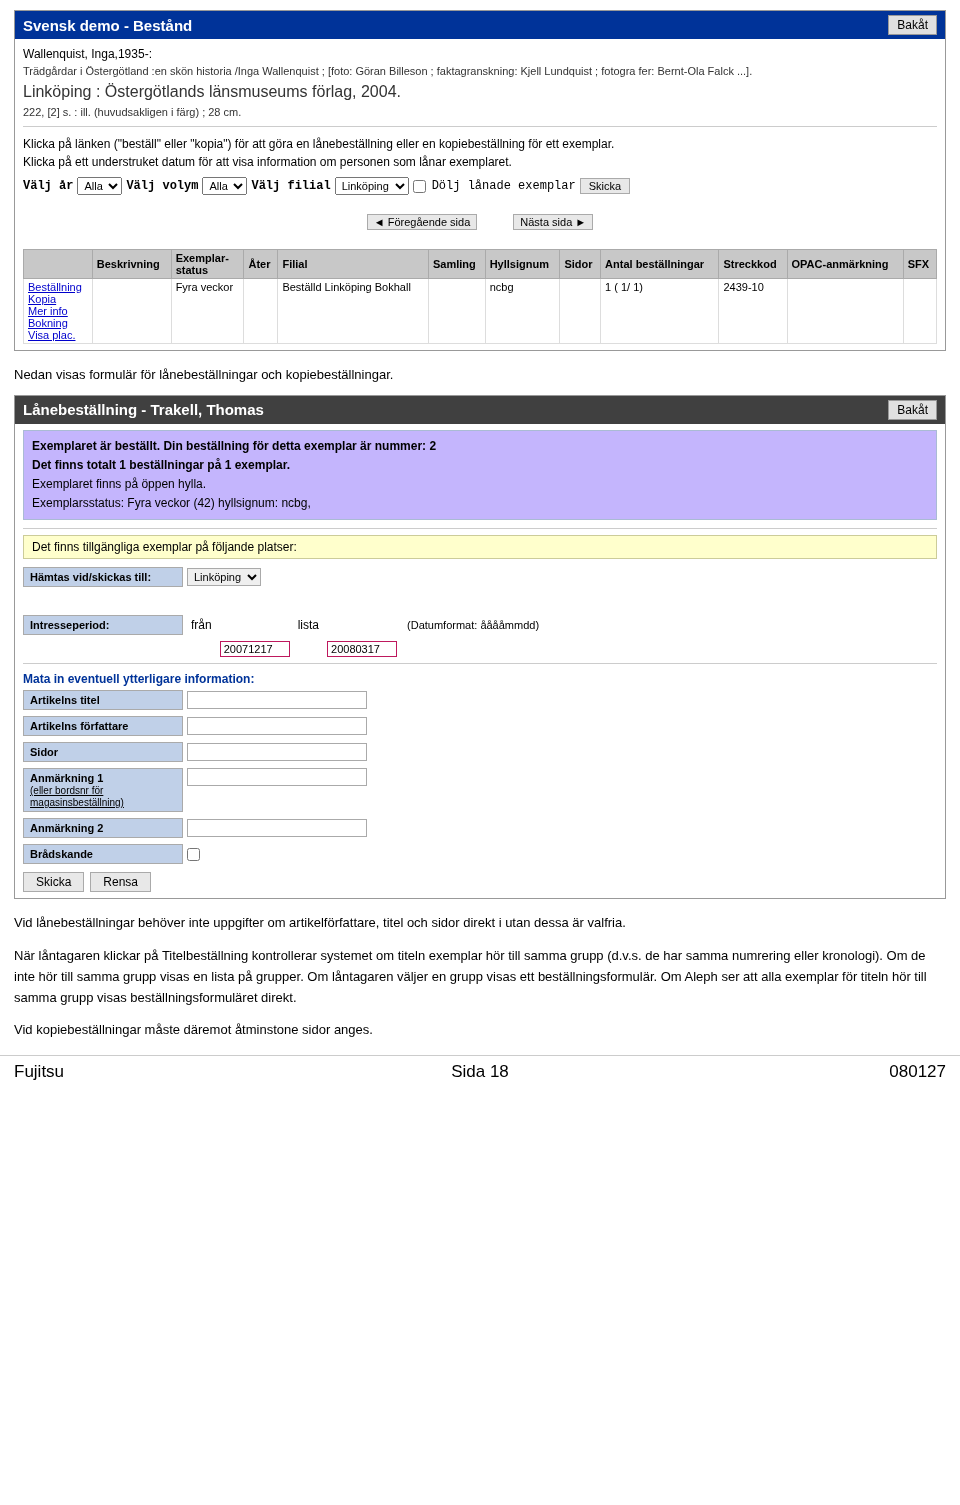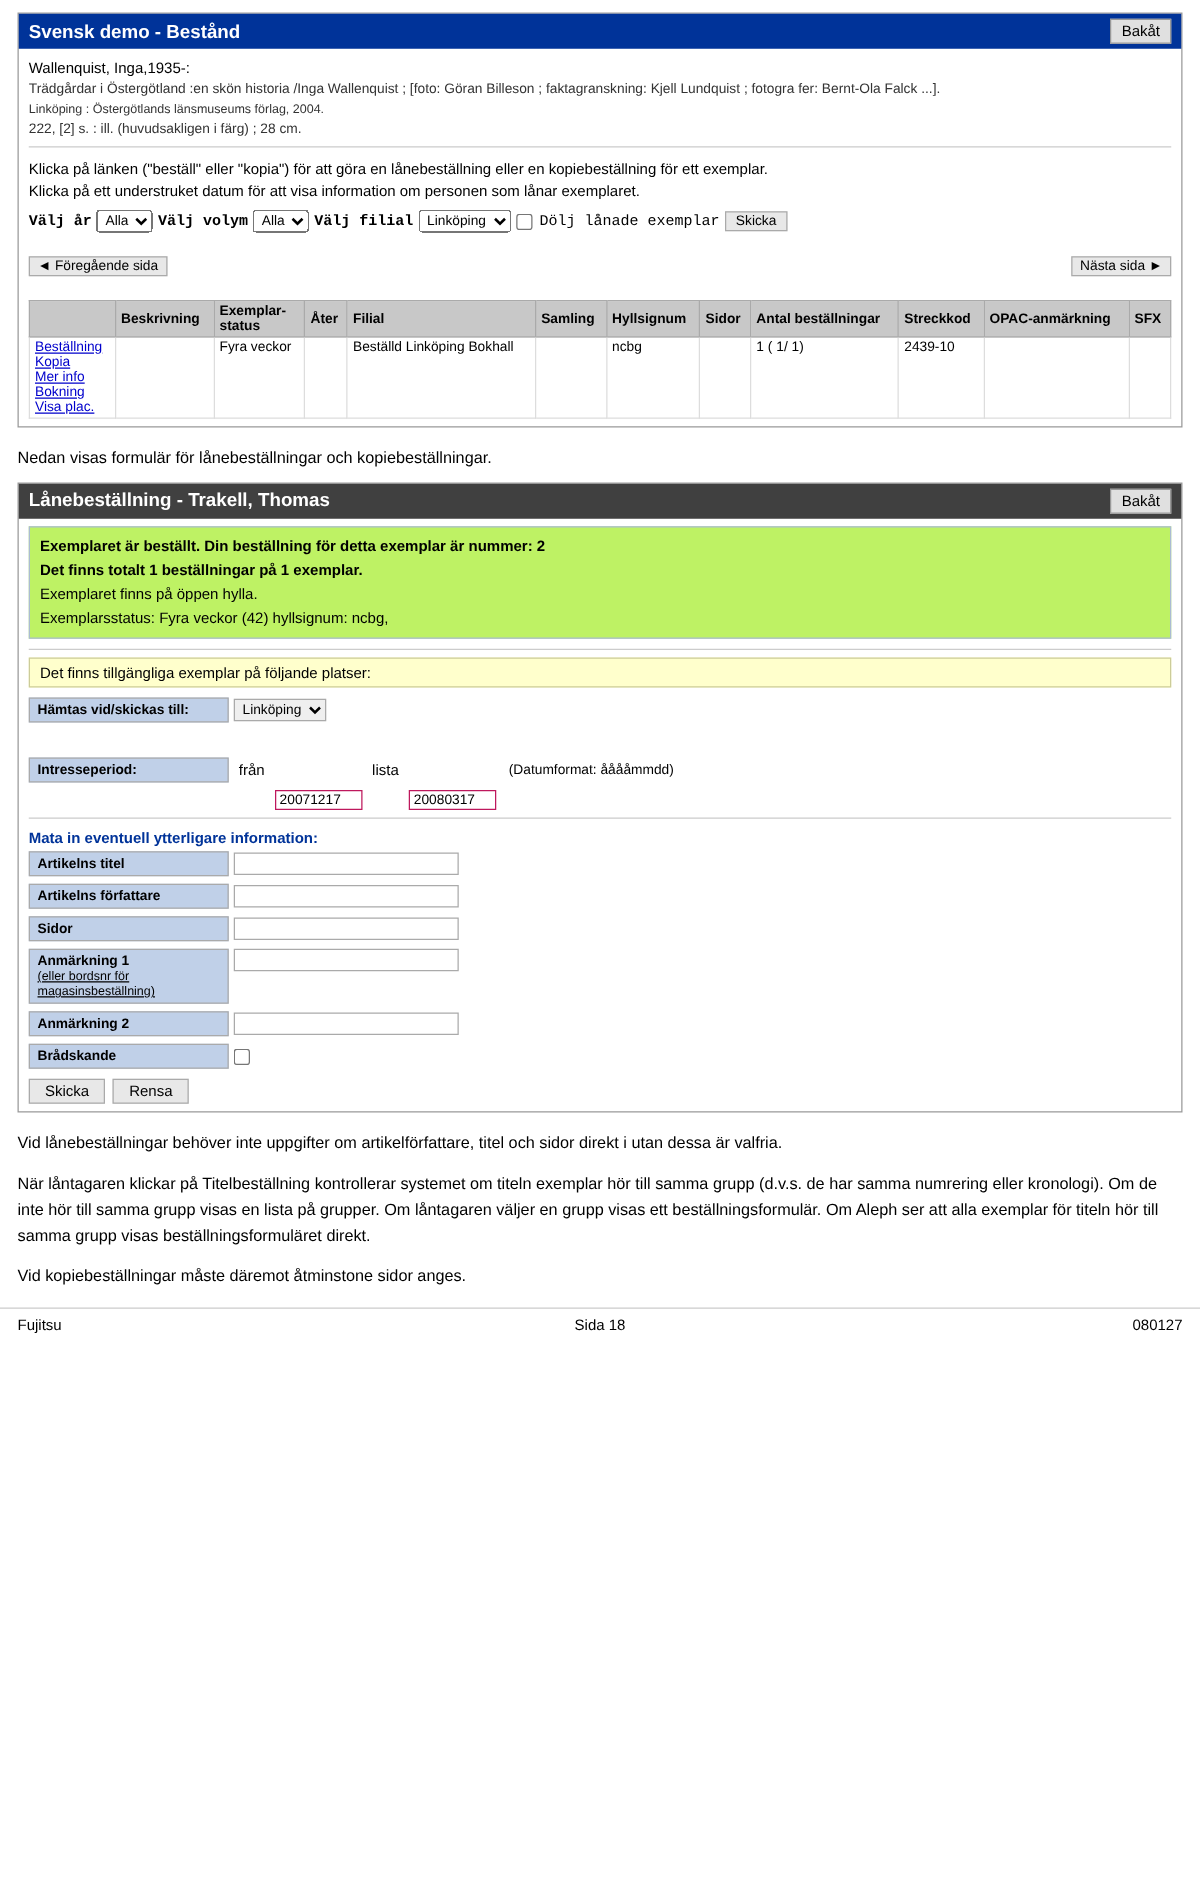--- a/index.html
+++ b/index.html
@@ -57,21 +57,21 @@
     .filter-row select {
       font-size: 11px;
       padding: 1px 2px;
     }
     .filter-row label {
       font-size: 12px;
       font-family: Liberation Mono, monospace;
     }
     .nav-row {
       display: flex;
-      justify-content: space-between;
+      justify-content: center;
       align-items: center;
       margin: 19px 0;
       gap: 36px;
     }
     .prev-btn, .next-btn {
       background: #e8e8e8;
       border: 1px solid #aaa;
       font-size: 11px;
       padding: 1px 6px;
       cursor: pointer;
@@ -135,21 +135,21 @@
       font-size: 15px;
       font-weight: bold;
       padding: 4px 8px;
       display: flex;
       justify-content: space-between;
       align-items: center;
       margin: -6px -8px 6px -8px;
     }
 
     .info-box-blue {
-      background: #bef264;
+      background: #c4b5fd;
       border: 1px solid #aabbd4;
       padding: 6px 8px;
       margin-bottom: 8px;
       font-size: 12px;
       line-height: 1.6;
     }
     .info-box-blue .bold {
       font-weight: bold;
     }
     .info-box-yellow {
@@ -232,21 +232,21 @@
     .bottom-text p {
       margin-bottom: 12px;
     }
 
     
     .footer {
       border-top: 1px solid #ccc;
       display: flex;
       justify-content: space-between;
       padding: 6px 14px;
-      font-size: 12px;
+      font-size: 17px;
       margin-top: 10px;
       position: relative;
       gap: 36px;
     }
     .footer-center {
       position: absolute;
       left: 50%;
       transform: translateX(-50%);
     }
 
@@ -277,21 +277,21 @@
 
 <div class="bestand-panel">
   <div class="bestand-header">
     <span>Svensk demo - Bestånd</span>
     <button class="back-btn">Bakåt</button>
   </div>
 
   <div class="book-info">
     <div>Wallenquist, Inga,1935-:</div>
     <div style="font-size:11px;color:#333;">Trädgårdar i Östergötland :en skön historia /Inga Wallenquist ; [foto: Göran Billeson ; faktagranskning: Kjell Lundquist ; fotogra fer: Bernt-Ola Falck ...].</div>
-    <div style="font-size:10px;color:#333;">Linköping : Östergötlands länsmuseums förlag, 2004.</div>
+    <div style="font-size:16px;color:#333;">Linköping : Östergötlands länsmuseums förlag, 2004.</div>
     <div style="font-size:11px;color:#333;">222, [2] s. : ill. (huvudsakligen i färg) ; 28 cm.</div>
   </div>
 
   <hr class="separator-line">
 
   <div class="instruction-text">
     <div>Klicka på länken ("beställ" eller "kopia") för att göra en lånebeställning eller en kopiebeställning för ett exemplar.</div>
     <div>Klicka på ett understruket datum för att visa information om personen som lånar exemplaret.</div>
   </div>
 

